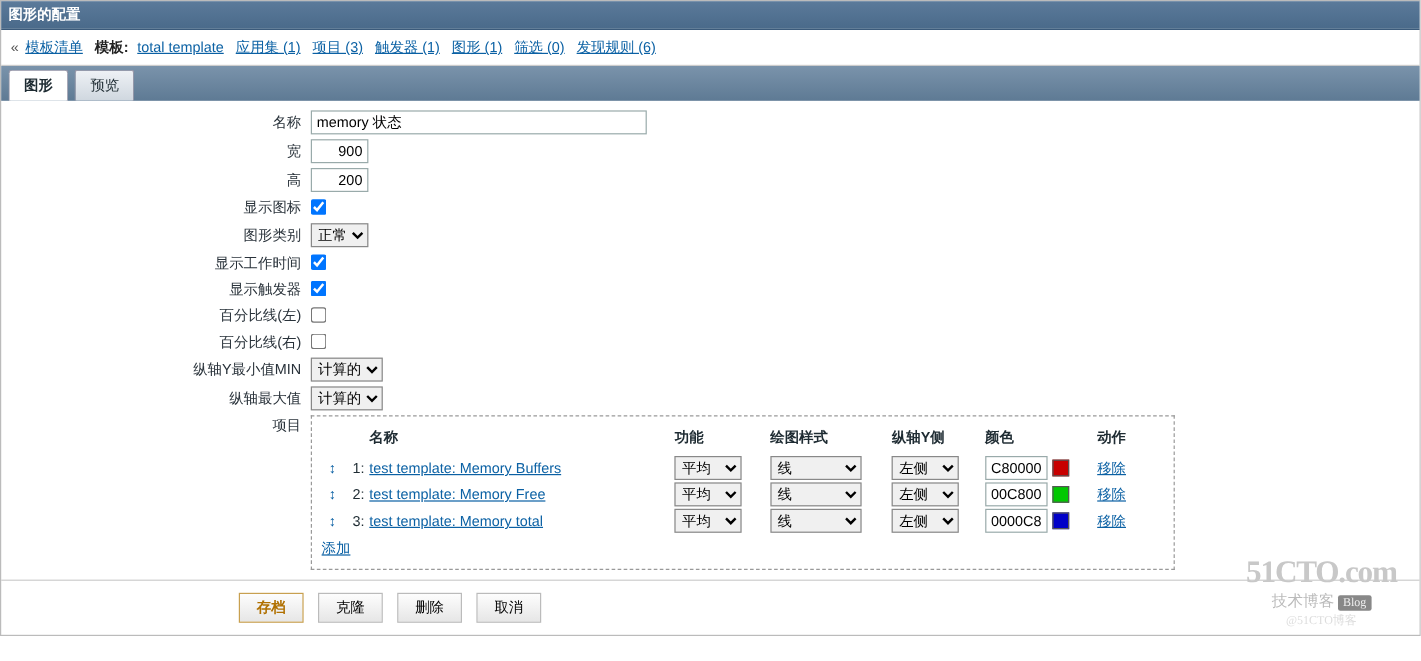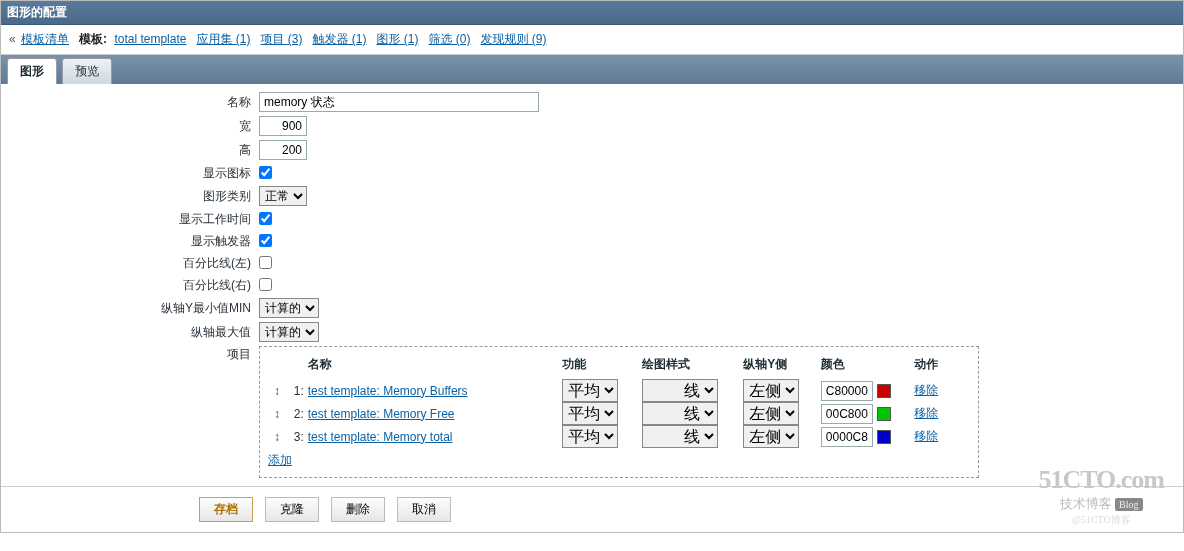--- a/index.html
+++ b/index.html
@@ -99,24 +99,23 @@
 .col-idx { width: 22px; text-align: right; padding-right: 4px; }
 .col-name { width: 256px; }
 .col-name a { color: #0b61a4; text-decoration: underline; }
 .col-func { width: 80px; }
 .col-style { width: 102px; }
 .col-side { width: 78px; }
 .col-color { width: 94px; display:flex; align-items:center; gap:4px;}
 .col-action { width: 56px; }
 .col-action a { color: #0b61a4; text-decoration: underline; }
 .items-row select {
-  font-size: 16px;
+  font-size: 12px;
   border: 1px solid #888;
   background: #f0f0f0;
-  text-align: right;
 }
 .col-func select { width: 56px; }
 .col-style select { width: 76px; }
 .col-side select { width: 56px; }
 .col-color input {
   width: 52px;
   font-size: 12px;
   border: 1px solid #9aa;
   padding: 1px 3px;
 }
@@ -179,21 +178,21 @@
     <a href="#">应用集 (1)</a>
     &nbsp;
     <a href="#">项目 (3)</a>
     &nbsp;
     <a href="#">触发器 (1)</a>
     &nbsp;
     <a href="#">图形 (1)</a>
     &nbsp;
     <a href="#">筛选 (0)</a>
     &nbsp;
-    <a href="#">发现规则 (9)</a>
+    <a href="#">发现规则 (6)</a>
   </div>
 
   <div class="tabs-row">
     <span class="tab active">图形</span>
     <span class="tab">预览</span>
   </div>
 
   <div class="form-area">
 
     <div class="form-row">

